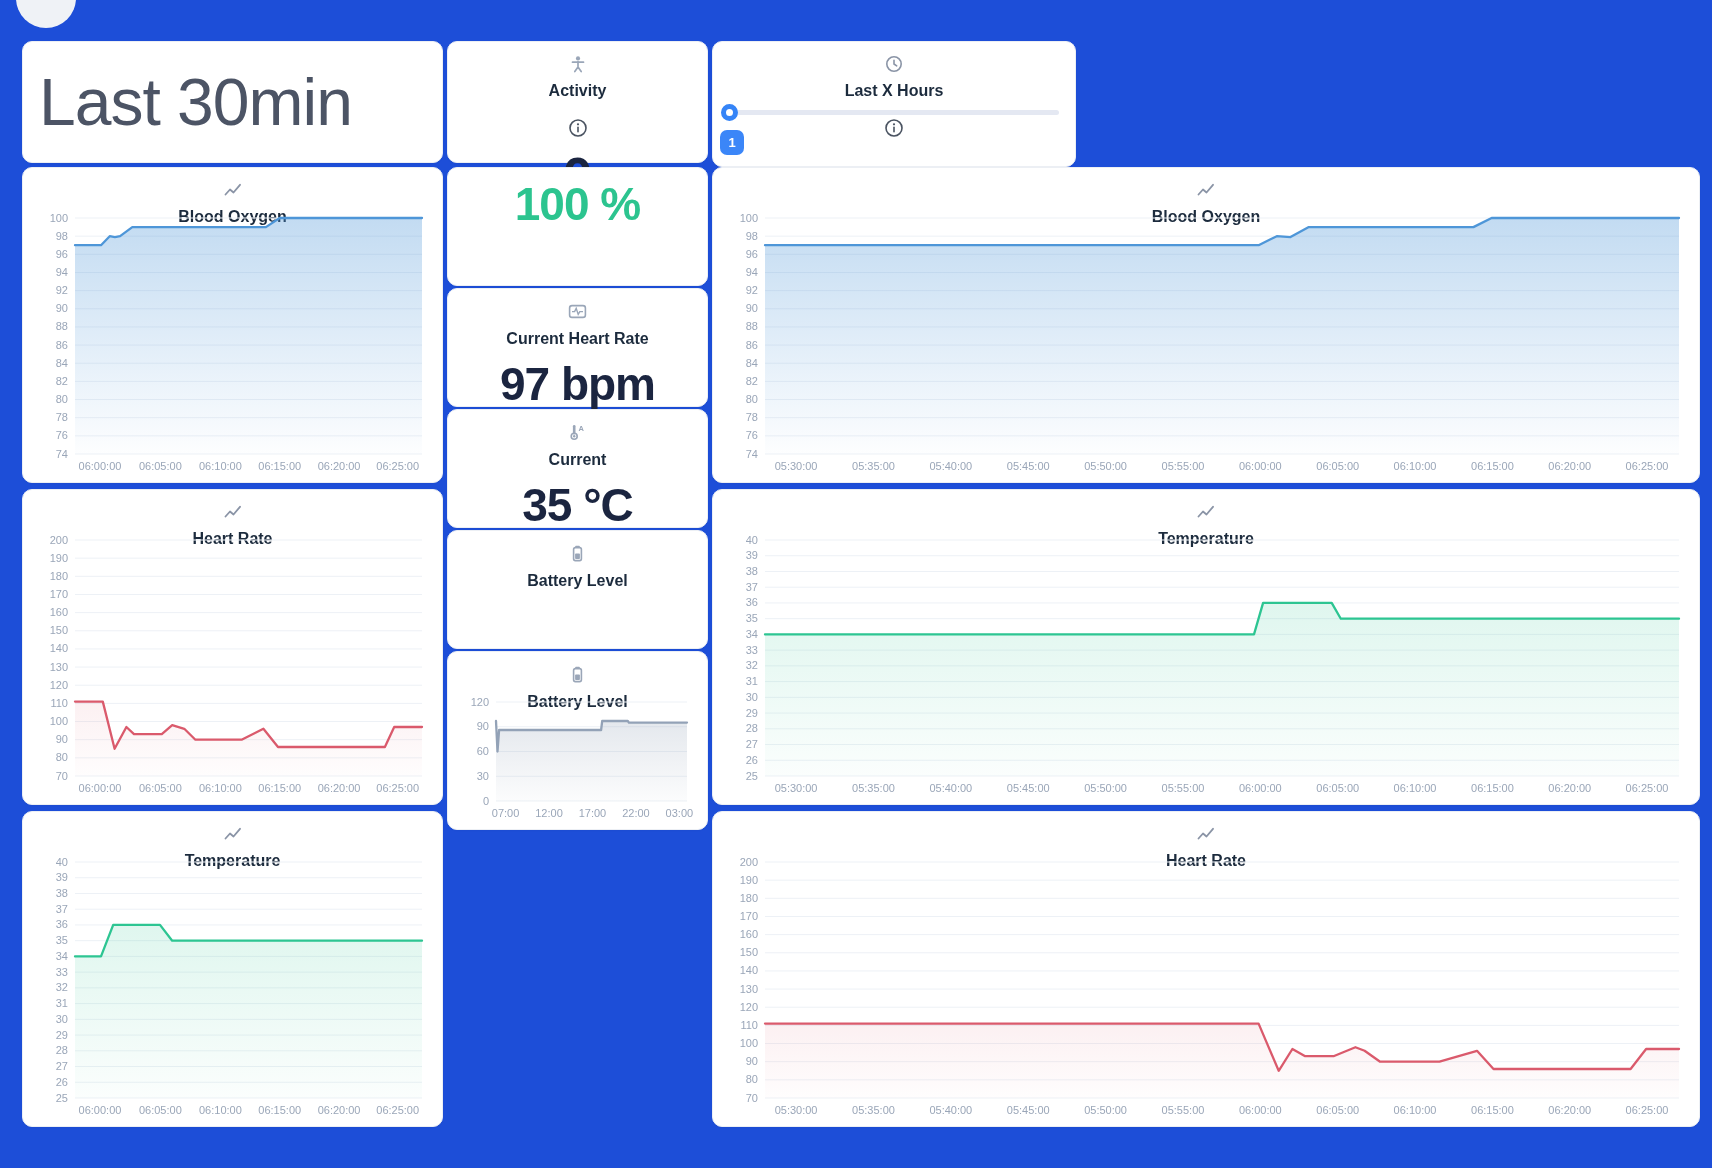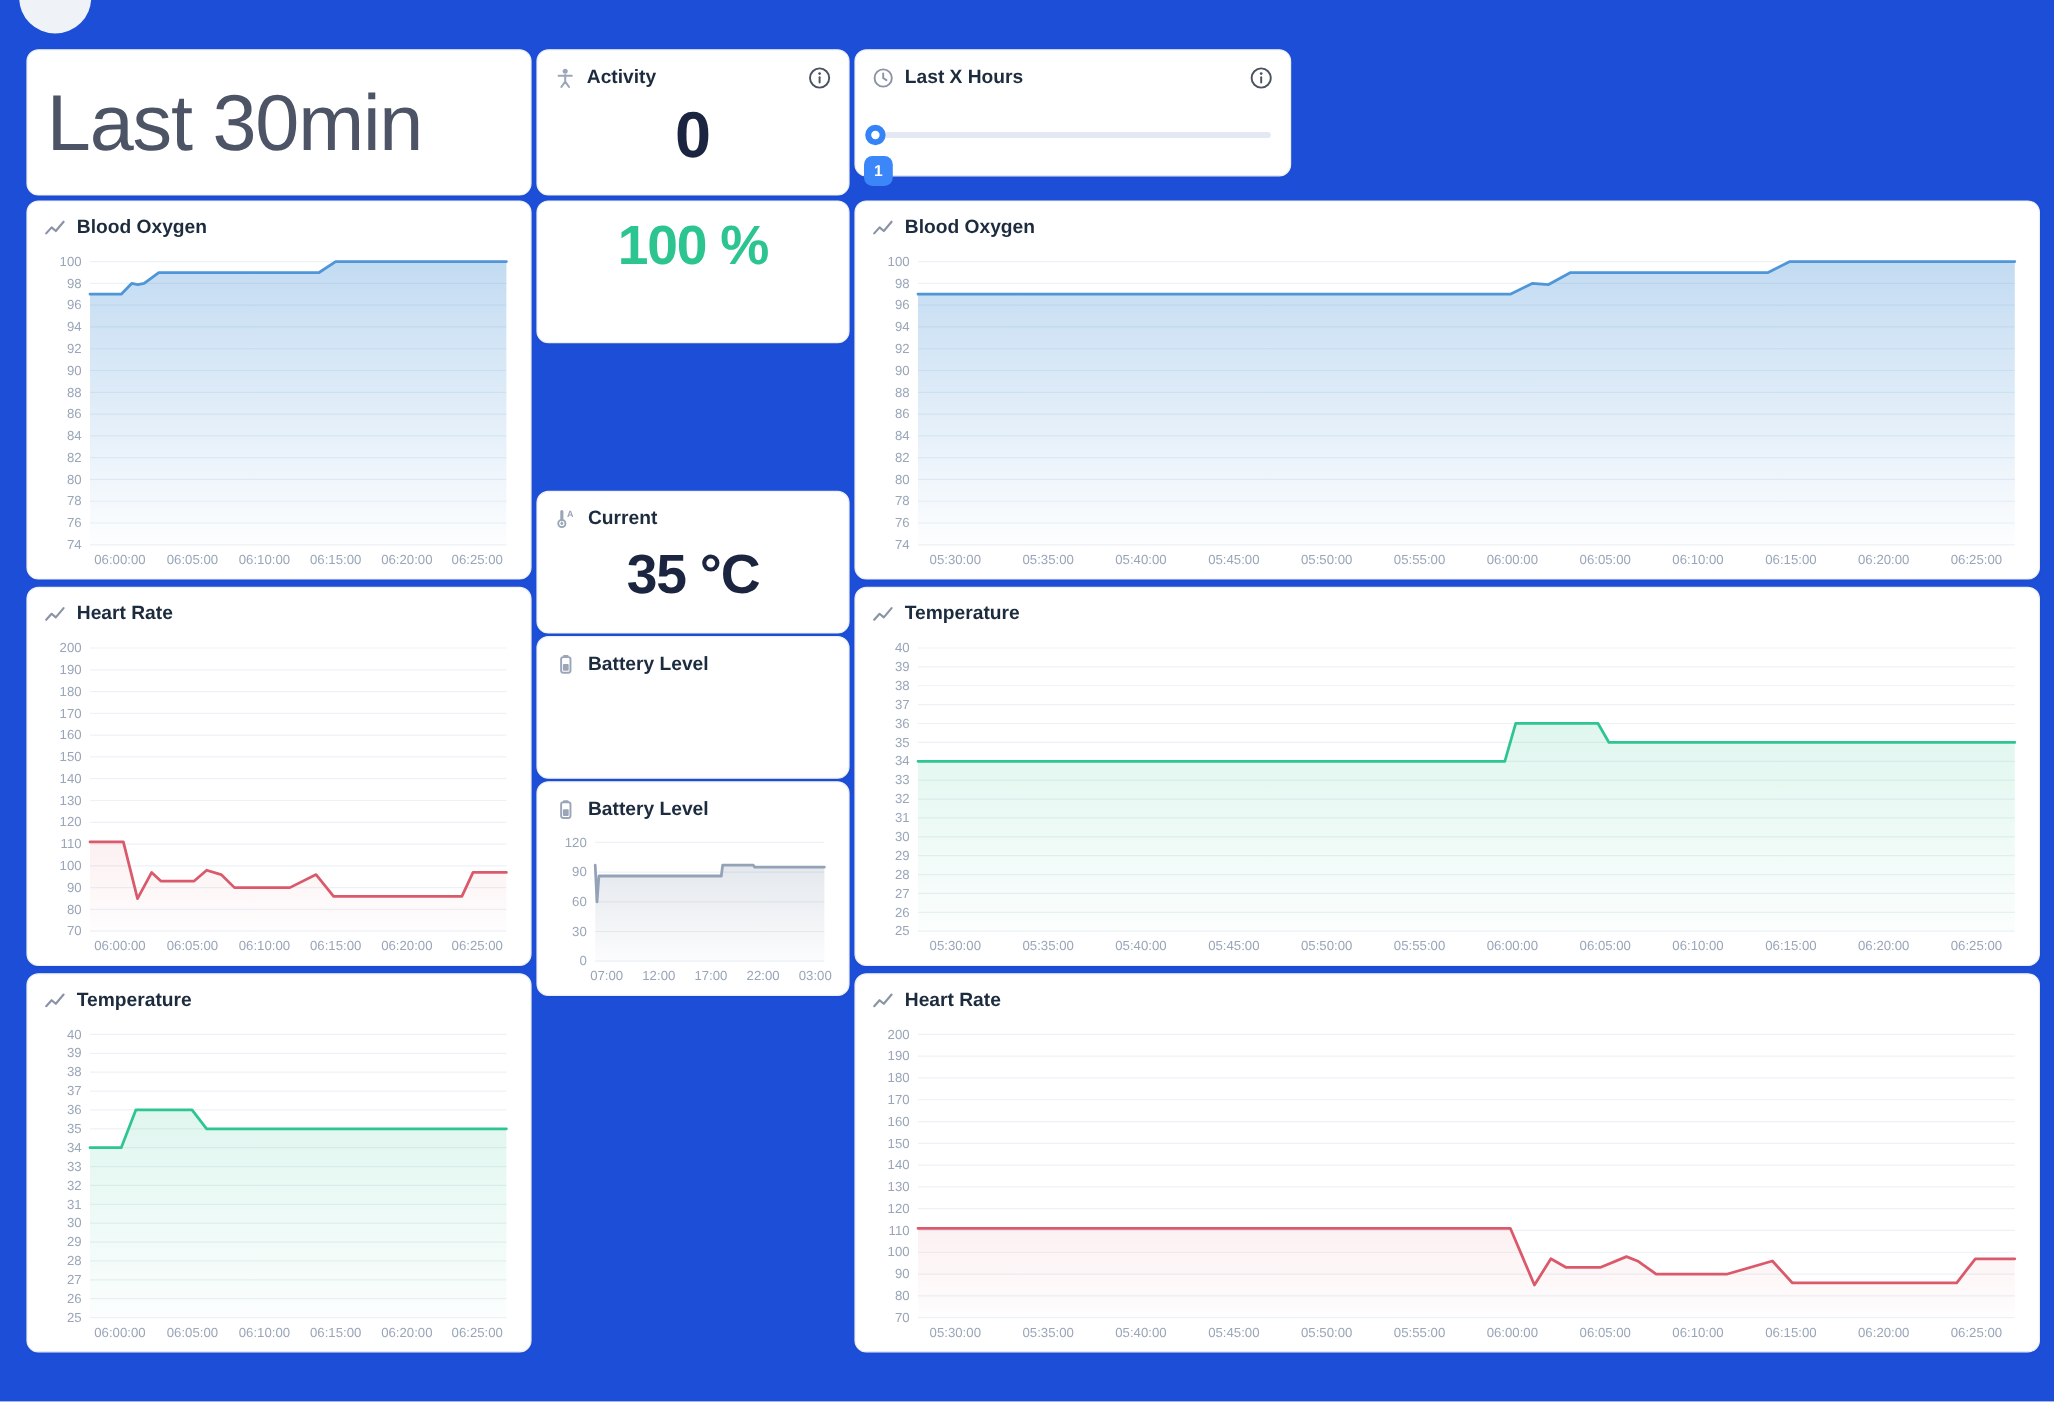--- a/index.html
+++ b/index.html
@@ -6,37 +6,37 @@
   body{font-family:"Liberation Sans","DejaVu Sans",sans-serif;color:#1b2540;}
   #stage{position:relative;width:1712px;height:1168px;background:#1d4ed8;overflow:hidden;}
   .corner-circle{position:absolute;left:16px;top:-32px;width:60px;height:60px;border-radius:50%;
     background:#eff2f6;}
   .card{position:absolute;background:#ffffff;border:1px solid #eceff4;border-radius:10px;
     box-shadow:0 1px 2px rgba(16,24,40,.03);box-sizing:border-box;}
   
   .title-card{left:22px;top:41px;width:421px;height:122px;display:flex;align-items:center;}
   .page-title{font-size:66px;color:#4c5465;font-weight:400;letter-spacing:-1px;padding-left:16px;white-space:nowrap;}
   .activity-card{left:447px;top:41px;width:261px;height:122px;}
-  .hours-card{left:712px;top:41px;width:364px;height:106px;}
+  .hours-card{left:712px;top:41px;width:364px;height:126px;}
   
   .bo-left{left:22px;top:167px;width:421px;height:316px;}
   .hr-left{left:22px;top:489px;width:421px;height:316px;}
   .temp-left{left:22px;top:811px;width:421px;height:316px;}
   
   .stat1{left:447px;top:167px;width:261px;height:119px;}
   .stat2{left:447px;top:288px;width:261px;height:119px;}
   .stat3{left:447px;top:409px;width:261px;height:119px;}
   .stat4{left:447px;top:530px;width:261px;height:119px;}
   .batt-chart{left:447px;top:651px;width:261px;height:179px;}
   
   .bo-right{left:712px;top:167px;width:988px;height:316px;}
   .temp-right{left:712px;top:489px;width:988px;height:316px;}
   .hr-right{left:712px;top:811px;width:988px;height:316px;}
 
-  .card-head{display:flex;align-items:center;gap:9px;padding:13px 14px 0 14px;}
+  .card-head{display:flex;align-items:center;gap:9px;padding:13px 14px 0 14px;flex-direction:column;}
   .card-head .hlabel{font-size:16px;font-weight:700;color:#1c2b3d;}
   .card-head .spacer{flex:1;}
   .icon{flex:0 0 auto;display:inline-flex;}
   .chart-plot{position:absolute;left:6px;right:12px;top:42px;bottom:6px;}
   .stat-value{display:flex;justify-content:center;align-items:center;height:72px;
     font-size:46px;font-weight:800;letter-spacing:-1px;}
   .val-green{color:#2cc48f;}
   .val-navy{color:#1b2540;}
   .activity-value{display:flex;justify-content:center;align-items:center;height:76px;
     font-size:54px;font-weight:800;color:#1b2540;}
@@ -102,20 +102,32 @@
       <div class="slider-track"></div>
       <div class="slider-handle"></div>
       <div class="slider-badge">1</div>
     </div>
   </div>
 
   <div class="card stat1">
     <div class="stat-value val-green">100 %</div>
   </div>
 
+  <div class="card stat2">
+    <div class="card-head">
+      <span class="icon">
+        <svg width="19" height="19" viewBox="0 0 19 19">
+            <rect x="1.6" y="3.6" width="15.8" height="11.8" rx="2.4" fill="none" stroke="#9aa6b8" stroke-width="1.6"></rect>
+            <path d="M4 9.6 H6.6 L8.2 6.4 L10.2 12.4 L11.8 9.6 H15" fill="none" stroke="#9aa6b8" stroke-width="1.4"></path>
+          </svg>
+      </span>
+      <span class="hlabel">Current Heart Rate</span>
+    </div>
+    <div class="stat-value val-navy">97 bpm</div>
+  </div>
 
   <div class="card stat3">
     <div class="card-head">
       <span class="icon">
         <svg width="19" height="19" viewBox="0 0 19 19">
             <path d="M6.2 3.2 V10.2" stroke="#9aa6b8" stroke-width="2.6" stroke-linecap="round"></path>
             <circle cx="6.2" cy="13.2" r="3" fill="none" stroke="#9aa6b8" stroke-width="1.6"></circle>
             <circle cx="6.2" cy="13.2" r="1.2" fill="#9aa6b8"></circle>
             <text x="10.6" y="8.2" font-size="7.5" font-weight="700" fill="#9aa6b8" font-family="Liberation Sans, sans-serif">A</text>
           </svg>

